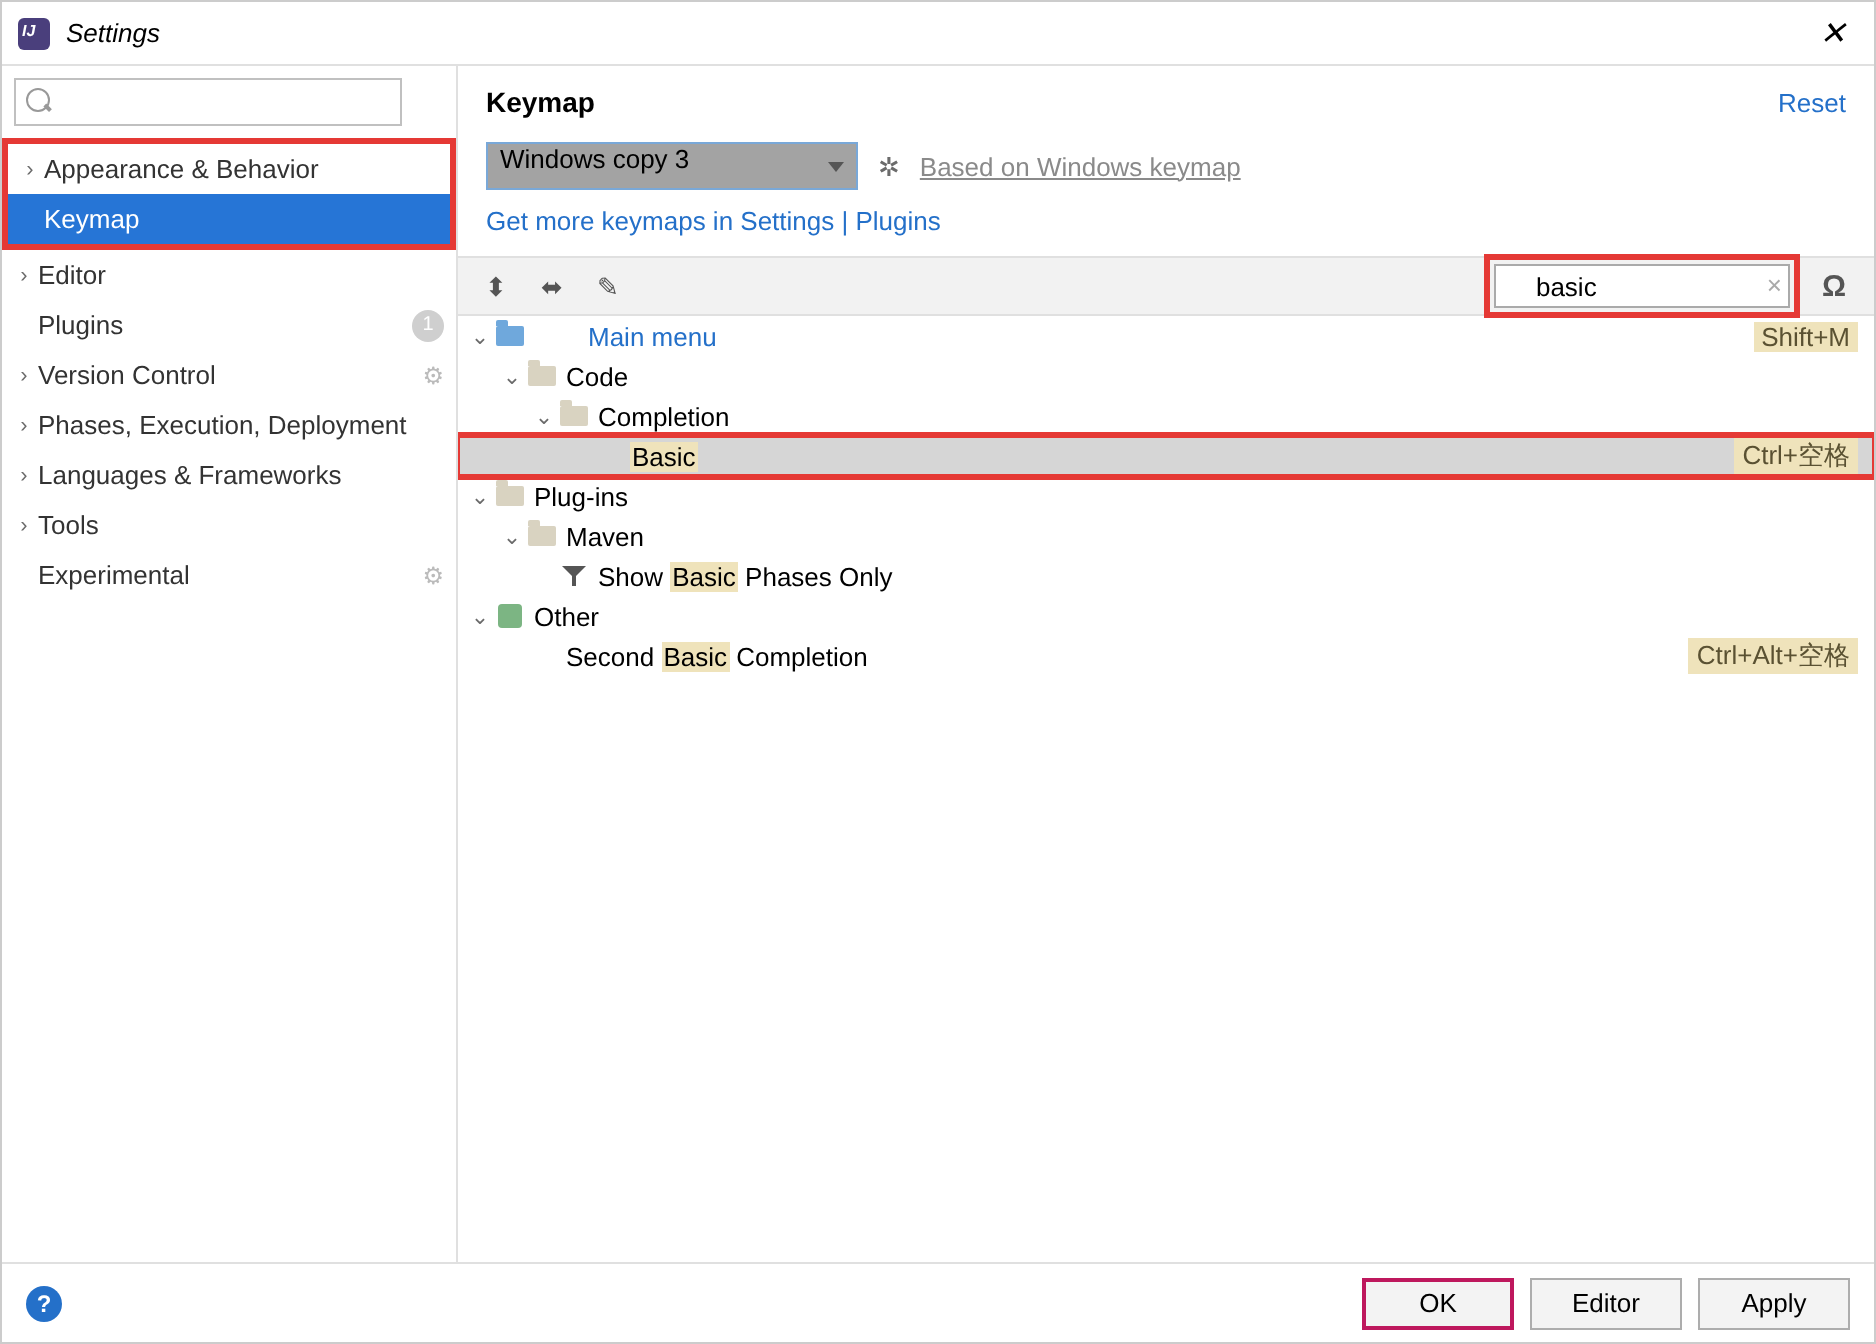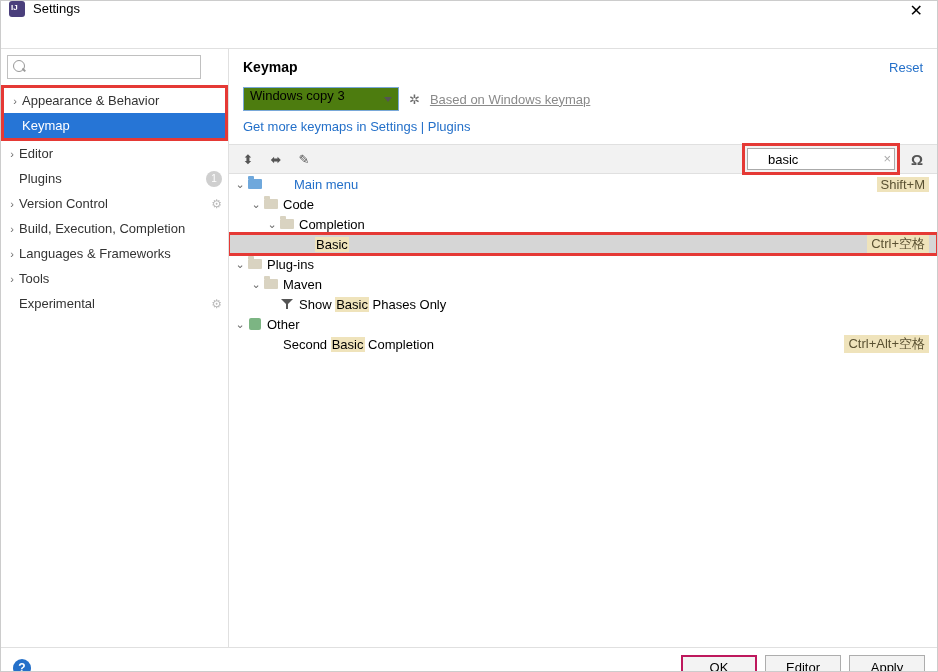--- a/index.html
+++ b/index.html
@@ -1,18 +1,18 @@
 <!DOCTYPE html>
 <html><head>
 <meta charset="utf-8">
 <style>
 * { box-sizing: border-box; margin: 0; padding: 0; font-family: "Segoe UI", Arial, sans-serif; font-size: 13px; }
 body { background: #fff; width: 938px; height: 672px; overflow: hidden; border: 1px solid #ccc; position: relative; }
 
-.titlebar { height: 48px; display: flex; padding: 0 8px; border-bottom: 1px solid #e0e0e0; }
+.titlebar { height: 32px; display: flex; align-items: center; padding: 0 8px; border-bottom: 1px solid #e0e0e0; font-style: italic; }
 .titlebar .app-icon { width: 16px; height: 16px; background: #4a3f7c; border-radius: 3px; margin-right: 8px; position: relative; }
 .titlebar .app-icon::after { content: "IJ"; color: #fff; font-size: 8px; position: absolute; top: 2px; left: 2px; font-weight: bold; }
 .titlebar .title { flex: 1; }
 .titlebar .close { font-size: 16px; cursor: pointer; padding: 0 6px; }
 
 .content { display: flex; height: 598px; }
 
 .sidebar { width: 228px; border-right: 1px solid #e0e0e0; display: flex; flex-direction: column; }
 .sidebar-search { padding: 6px; }
 .sidebar-search input { width: 194px; height: 24px; border: 1px solid #c0c0c0; padding: 0 22px 0 22px; background: #fff; }
@@ -30,21 +30,21 @@
 .sidebar-item.selected { background: #2675d6; }
 .sidebar-item.selected .label { color: #fff; }
 .red-group { border: 3px solid #e53935; }
 
 .main { flex: 1; display: flex; flex-direction: column; }
 .main-header { padding: 10px 14px 8px 14px; display: flex; align-items: center; }
 .main-header .heading { font-weight: bold; font-size: 14px; flex: 1; }
 .main-header .reset { color: #2470c9; cursor: pointer; }
 
 .keymap-row { display: flex; align-items: center; padding: 4px 14px 6px 14px; gap: 10px; }
-.keymap-select { width: 156px; height: 24px; border: 1px solid #79a8d8; background: #4d7c0f; padding: 0 20px 0 6px; position: relative; }
+.keymap-select { width: 186px; height: 24px; border: 1px solid #79a8d8; background: #a3a3a3; padding: 0 20px 0 6px; position: relative; }
 .keymap-select::after { content: ""; position: absolute; right: 6px; top: 9px; border-left: 4px solid transparent; border-right: 4px solid transparent; border-top: 5px solid #555; }
 .gear-icon { color: #6b6b6b; cursor: pointer; }
 .based-on { color: #8a8a8a; text-decoration: underline; }
 
 .link-row { padding: 2px 14px 10px 14px; color: #2470c9; }
 .link-row span { cursor: pointer; }
 
 .toolbar { background: #f2f2f2; height: 30px; display: flex; align-items: center; padding: 0 10px; border-top: 1px solid #e0e0e0; border-bottom: 1px solid #e0e0e0; gap: 10px; position: relative; }
 .toolbar .tb-btn { width: 18px; height: 18px; display:flex; align-items:center; justify-content:center; cursor:pointer; color:#555; }
 .toolbar .spacer { flex: 1; }
@@ -119,21 +119,21 @@
         <span class="label">Plugins</span>
         <span class="badge">1</span>
       </div>
       <div class="sidebar-item has-child">
         <span class="chev">›</span>
         <span class="label">Version Control</span>
         <span class="gear">⚙</span>
       </div>
       <div class="sidebar-item has-child">
         <span class="chev">›</span>
-        <span class="label">Build, Execution, Completion</span>
+        <span class="label">Phases, Execution, Deployment</span>
       </div>
       <div class="sidebar-item has-child">
         <span class="chev">›</span>
         <span class="label">Languages &amp; Frameworks</span>
       </div>
       <div class="sidebar-item has-child">
         <span class="chev">›</span>
         <span class="label">Tools</span>
       </div>
       <div class="sidebar-item">

